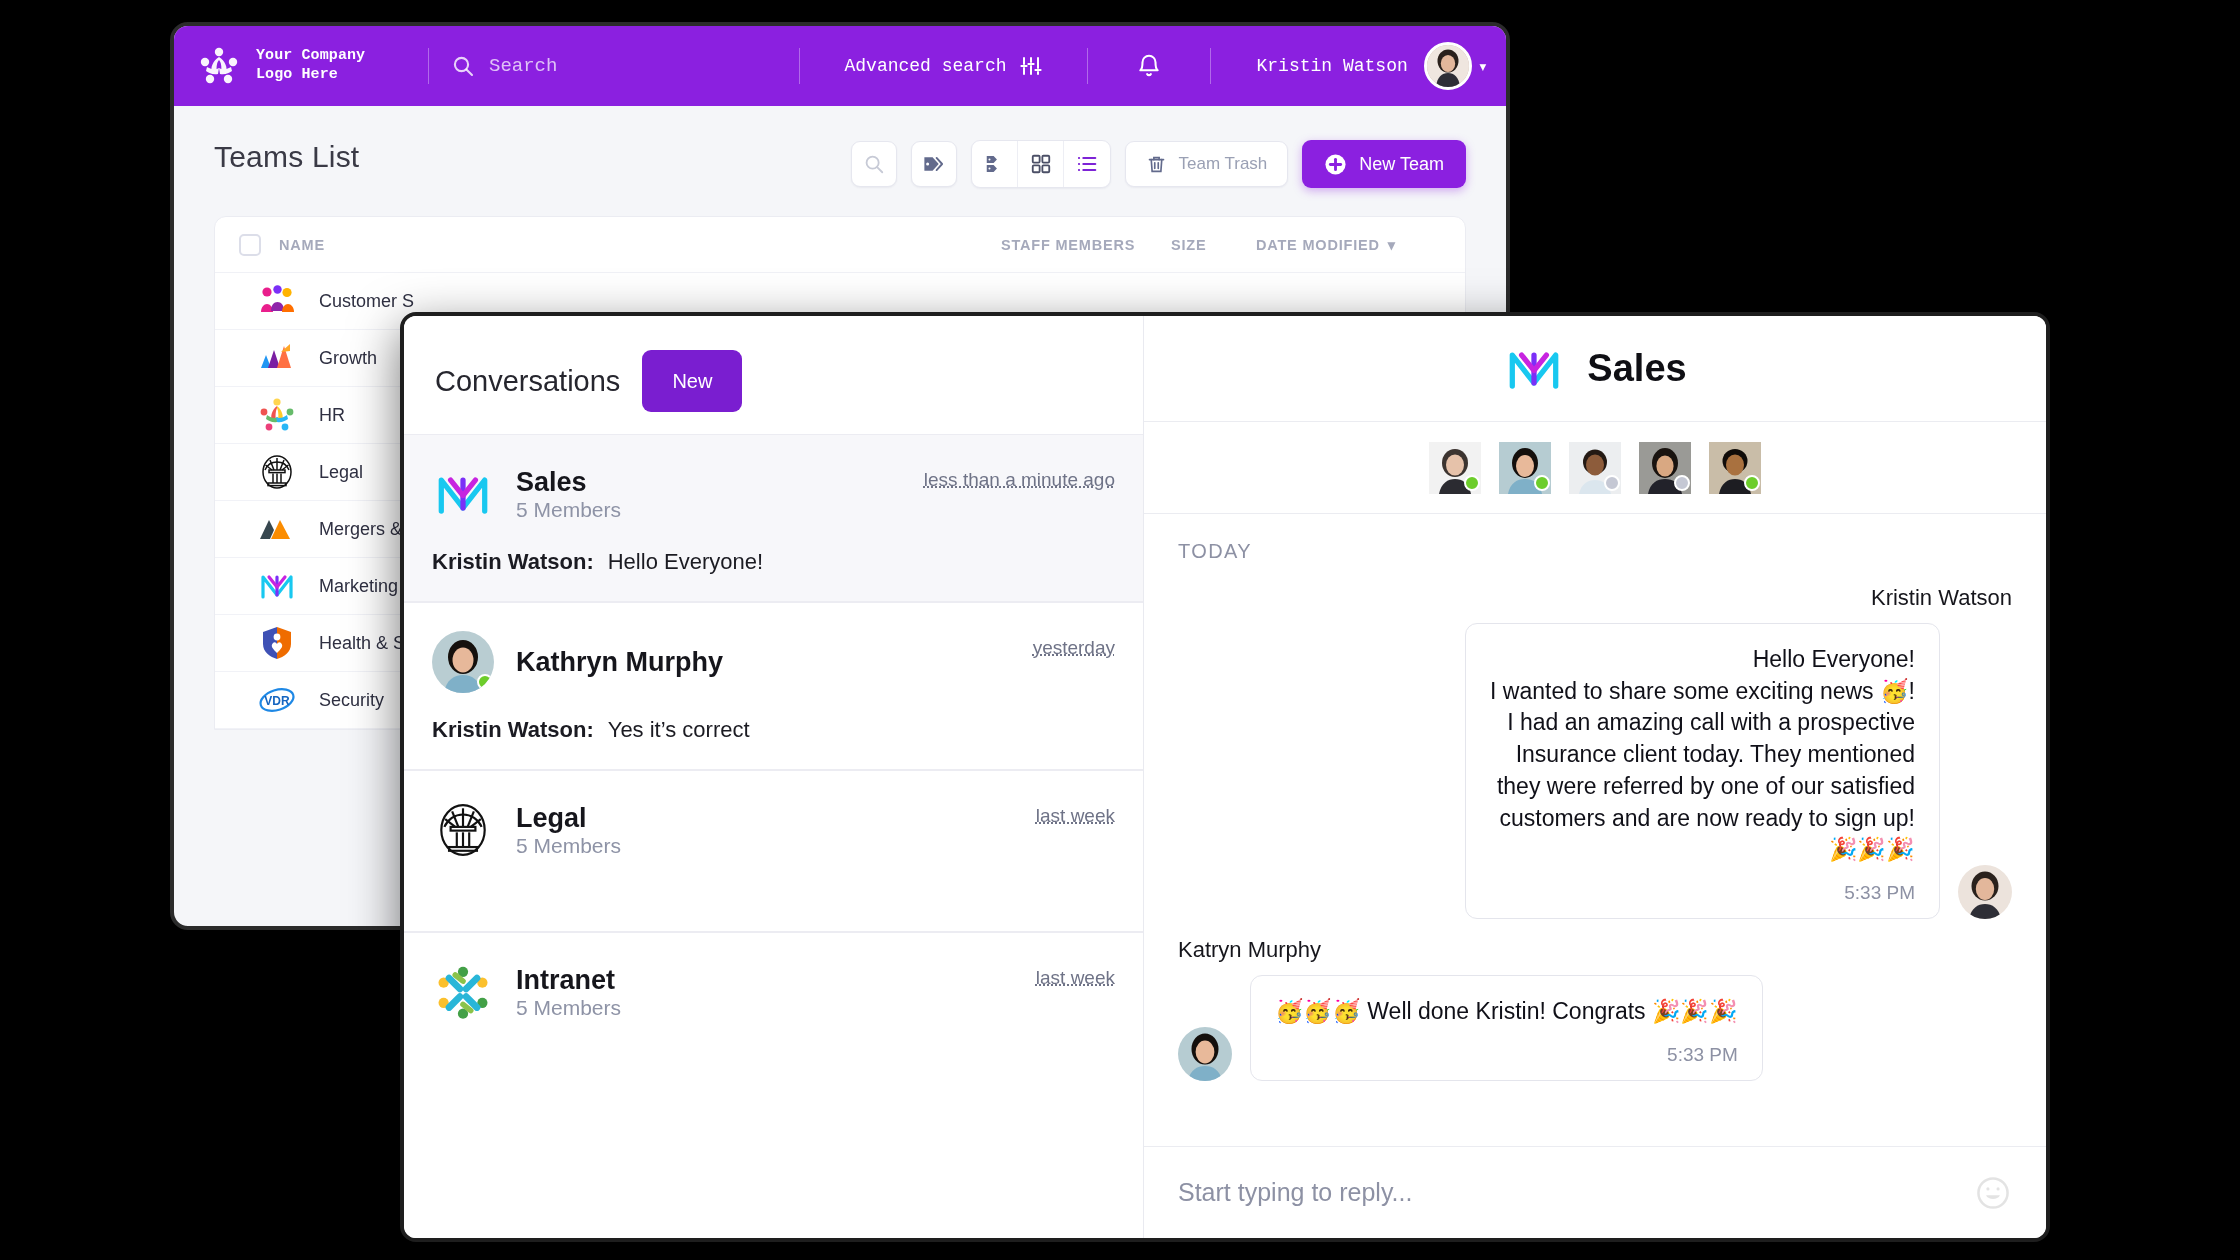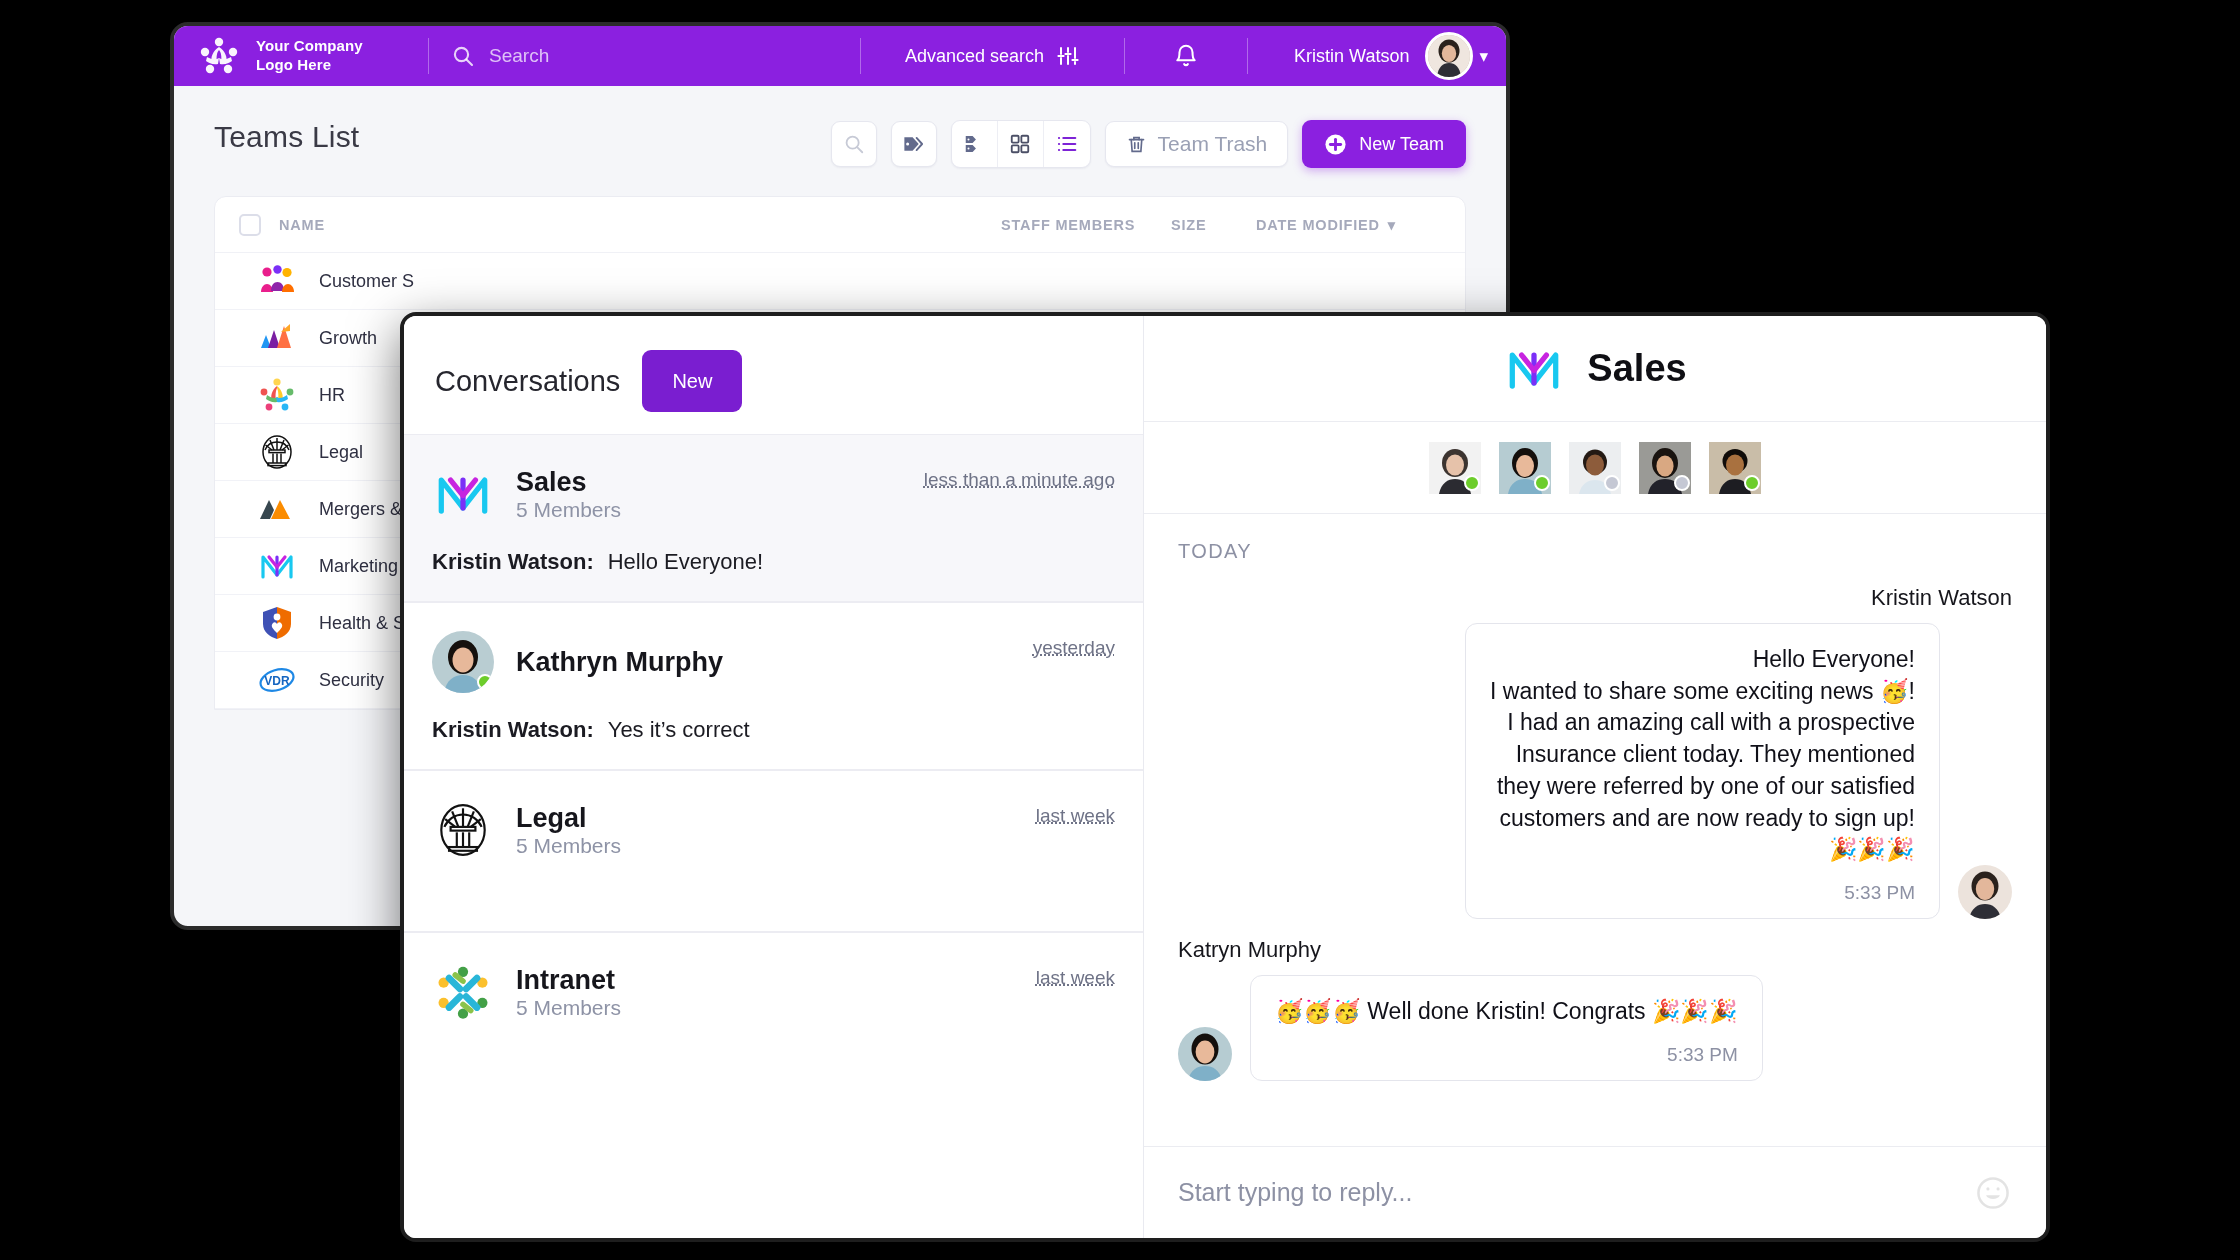--- a/index.html
+++ b/index.html
@@ -15,23 +15,24 @@
   .app-window {
     position: absolute; left: 170px; top: 22px;
     width: 1340px; height: 908px;
     background: #f5f6f9;
     border-radius: 18px;
     border: 4px solid #2b2b2b;
     overflow: hidden;
     box-shadow: 0 10px 40px rgba(0,0,0,.6);
   }
   .topbar {
-    height: 60px; background: #8b20e0;
+    height: 80px; background: #8b20e0;
     display: flex; align-items: center;
     padding: 0 18px 0 22px;
+    font-family: Liberation Mono, monospace;
   }
   .brand { display: flex; align-items: center; gap: 14px; min-width: 210px; }
   .brand-logo { width: 46px; height: 46px; position: relative; flex: none; }
   .brand-text { color:#fff; font-size: 15px; font-weight: 700; line-height: 1.25; letter-spacing:.1px; }
   .vdiv { width:1px; height:36px; background: rgba(255,255,255,.33); margin: 0 22px; flex:none; }
   .top-search { display: flex; align-items:center; gap: 14px; flex: 1; }
   .top-search .ph { color: rgba(255,255,255,.72); font-size: 19px; }
   .top-right { display:flex; align-items:center; gap:0; }
   .adv { display:flex; align-items:center; gap:12px; color:#fff; font-size:18px; padding: 0 22px; }
   .bell-wrap { padding: 0 26px; display:flex; align-items:center; }
@@ -52,21 +53,21 @@
     width: 46px; height: 46px; background:#fff; border:1px solid #e6e7ef;
     border-radius: 9px; display:flex; align-items:center; justify-content:center;
     box-shadow: 0 1px 2px rgba(40,40,80,.06);
   }
   .seg { display:flex; background:#fff; border:1px solid #e6e7ef; border-radius:9px; overflow:hidden;
          box-shadow: 0 1px 2px rgba(40,40,80,.06); }
   .seg > div { width:46px; height:46px; display:flex; align-items:center; justify-content:center; border-right:1px solid #edeef4; }
   .seg > div:last-child { border-right:none; }
   .btn-plain {
     height:46px; padding: 0 20px; background:#fff; border:1px solid #e6e7ef; border-radius:9px;
-    display:flex; align-items:center; gap:11px; color:#9aa0b4; font-size:21px;
+    display:flex; align-items:center; gap:11px; color:#9aa0b4; font-size:17px;
     box-shadow: 0 1px 2px rgba(40,40,80,.06);
   }
   .btn-primary {
     height:48px; padding: 0 22px; background:#8b20e0; border-radius:9px;
     display:flex; align-items:center; gap:12px; color:#fff; font-size:18px;
     box-shadow: 0 3px 10px rgba(139,32,224,.35);
   }
   .table {
     background:#fff; border:1px solid #ebecf2; border-radius: 12px 12px 0 0;
     overflow:hidden;

